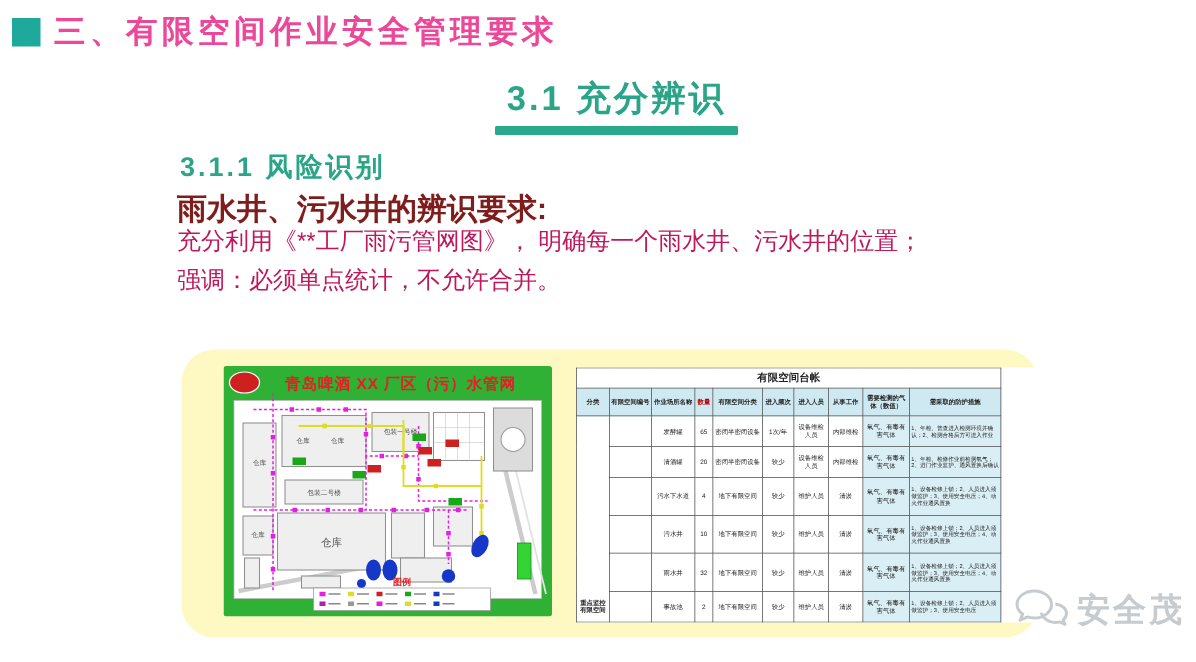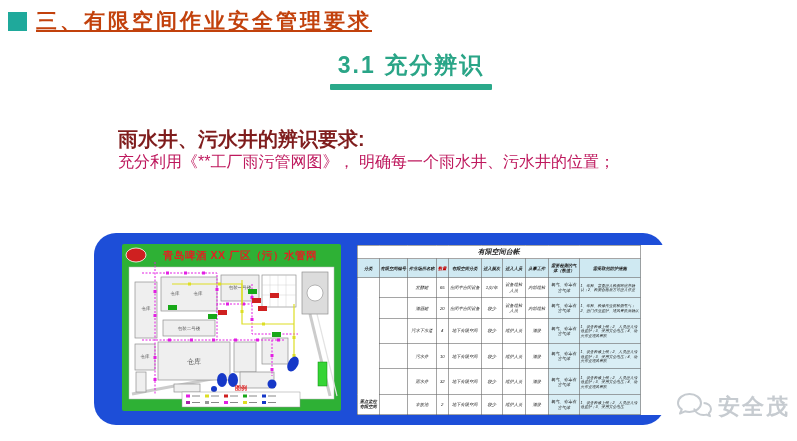--- a/index.html
+++ b/index.html
@@ -2,38 +2,38 @@
 <html><head>
 <meta charset="utf-8">
 <style>
   html,body{margin:0;padding:0;background:#fff;}
   .slide{position:relative;width:797px;height:441px;background:#ffffff;overflow:hidden;
          font-family:"Liberation Sans","DejaVu Sans",sans-serif;}
 
   
   .hdr{position:absolute;left:8px;top:7px;display:flex;align-items:center;gap:9px;}
   .bullet{width:19px;height:19px;background:#1fa99b;flex:none;}
-  .title{font-size:21px;font-weight:bold;color:#c2410c;letter-spacing:3px;white-space:nowrap;text-decoration:underline;}
+  .title{font-size:21px;font-weight:bold;color:#ec4899;letter-spacing:3px;white-space:nowrap;}
 
   
   .section{position:absolute;left:0;top:50px;width:100%;text-align:center;}
   .section-inner{display:inline-block;margin-left:25px;}
   .section-title{font-size:23px;font-weight:bold;color:#2aa587;letter-spacing:2px;padding:0 8px;}
   .section-bar{height:6px;background:#2aa98a;margin-top:3px;border-radius:1px;}
 
   
   .sub{position:absolute;left:120px;top:99px;font-size:18px;font-weight:bold;color:#2aa587;letter-spacing:2px;}
   .req{position:absolute;left:118px;top:126px;font-size:20px;font-weight:bold;color:#7f1d1d;}
   .bodytext{position:absolute;left:118px;top:149px;font-size:16px;color:#be185d;line-height:26px;}
   .bodytext p{margin:0;}
 
   
-  .panel{position:absolute;left:94px;top:233px;width:571px;height:192px;background:#1d4ed8;border-radius:22px;}
+  .panel{position:absolute;left:121px;top:233px;width:571px;height:192px;background:#fef9c3;border-radius:22px;}
   .mapfig{position:absolute;left:28px;top:11px;width:219px;height:167px;}
-  .tblfig{position:absolute;left:263px;top:12px;width:340px;height:170px;overflow:hidden;background:#fff;font-style:italic;}
+  .tblfig{position:absolute;left:263px;top:12px;width:340px;height:170px;overflow:hidden;background:#fff;}
   .tbl-scale{width:566px;height:340px;transform:scale(0.5);transform-origin:0 0;background:#fff;}
 
   table.ledger{width:566px;height:340px;border-collapse:collapse;table-layout:fixed;
                font-family:"Liberation Sans","DejaVu Sans",sans-serif;}
   table.ledger td,table.ledger th{border:1px solid #4a4a4a;padding:1px 2px;text-align:center;
                font-size:8.5px;color:#222;word-break:break-all;line-height:1.25;}
   table.ledger .tt{font-size:14px;font-weight:bold;height:24px;border-bottom:1px solid #4a4a4a;}
   table.ledger th{background:#cfe9f2;font-weight:bold;font-size:8.5px;height:34px;}
   table.ledger .hred{color:#c00000;}
   table.ledger .blue{background:#d9eef5;}
@@ -54,23 +54,25 @@
     <h1 class="title" style="margin:0">三、有限空间作业安全管理要求</h1>
   </div>
 
   <div class="section">
     <div class="section-inner">
       <div class="section-title">3.1  充分辨识</div>
       <div class="section-bar"></div>
     </div>
   </div>
 
+  <div class="sub">3.1.1  风险识别</div>
   <div class="req">雨水井、污水井的辨识要求:</div>
   <div class="bodytext">
     <p>充分利用《**工厂雨污管网图》， 明确每一个雨水井、污水井的位置；</p>
+    <p>强调：必须单点统计，不允许合并。</p>
   </div>
 
   <div class="panel">
 
     <div class="mapfig">
       <svg width="219" height="167" viewBox="0 0 219 167">
         <rect x="0" y="0" width="219" height="167" fill="#2eb135" rx="2"></rect>
         <ellipse cx="14" cy="11" rx="10" ry="7" fill="#cf2020" stroke="#ffffff" stroke-width="0.8"></ellipse>
         <text x="118" y="15" text-anchor="middle" font-size="10.5" font-weight="bold" fill="#e02222" letter-spacing="0.5">青岛啤酒 XX 厂区（污）水管网</text>
         <rect x="7" y="23" width="205" height="132" fill="#ffffff" stroke="#bbbbbb" stroke-width="0.5"></rect>

